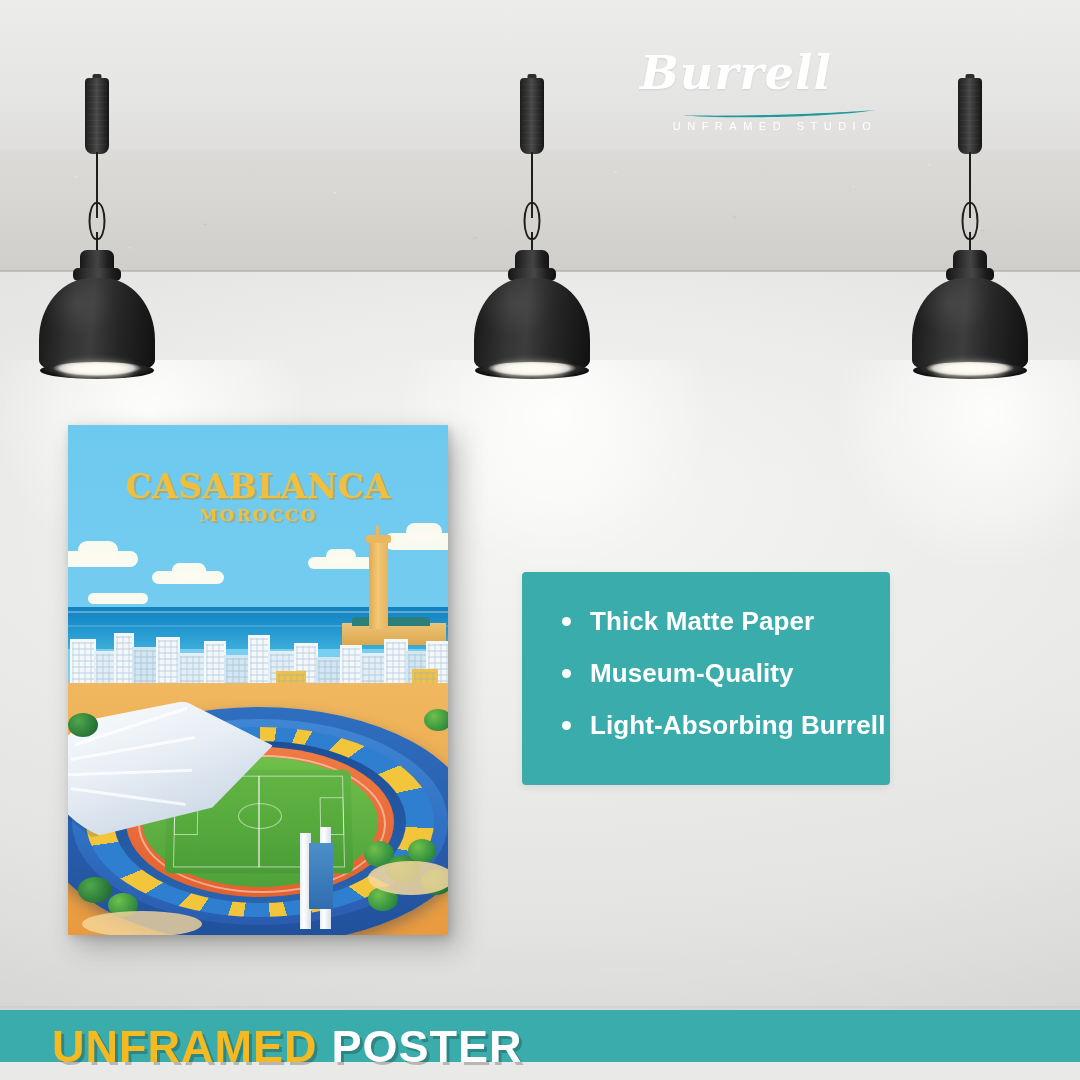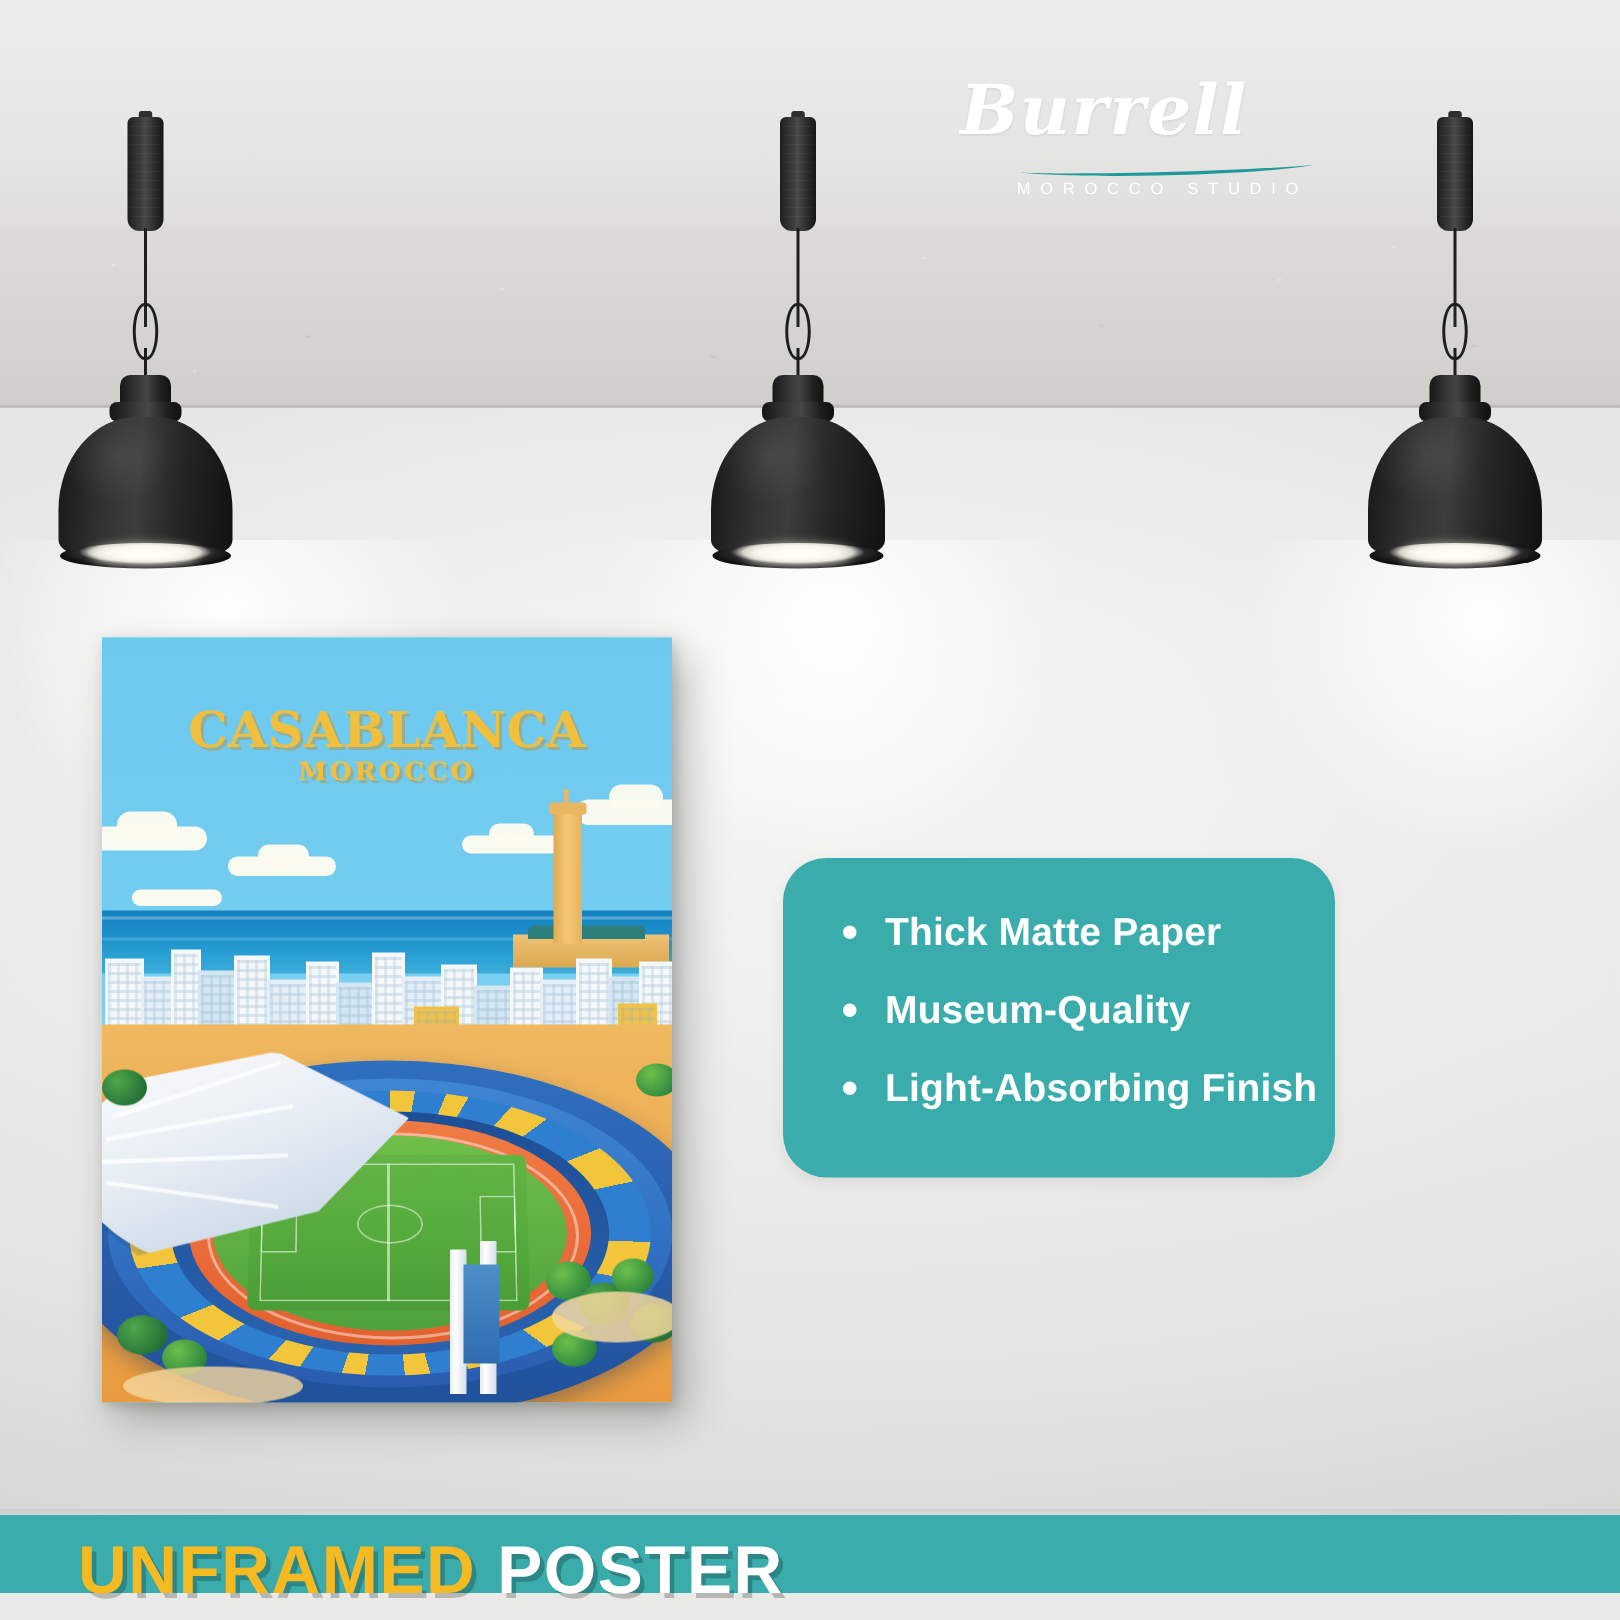--- a/index.html
+++ b/index.html
@@ -132,21 +132,21 @@
   .stad-tower{position:absolute;background:linear-gradient(90deg,#e8edf2,#ffffff 35%,#d5dee8 100%);}
 
   .poster-title{position:absolute;left:0;right:0;text-align:center;
     font-family:"DejaVu Serif",serif;font-weight:700;color:#f0bf3d;
     letter-spacing:.5px;text-shadow:2px 2px 0 rgba(190,140,40,.45);}
   #p-title{top:42px;font-size:33px;text-align:center;}
   #p-sub{top:80px;font-size:17px;letter-spacing:2px;}
 
   
   #feature-box{position:absolute;left:522px;top:572px;width:368px;height:213px;
-    background:#3aacac;border-radius:29px;box-shadow:0 3px 10px rgba(0,0,0,.07);}
+    background:#3aacac;border-radius:4px;box-shadow:0 3px 10px rgba(0,0,0,.07);}
   #feature-list{list-style:none;margin:0;padding:36px 0 0 36px;}
   #feature-list li{position:relative;color:#ffffff;font-size:26px;font-weight:700;
     line-height:1.0;margin-bottom:26px;padding-left:32px;letter-spacing:.1px;}
   #feature-list li:before{content:"";position:absolute;left:4px;top:9px;width:9px;height:9px;
     border-radius:50%;background:#ffffff;}
 
   
   #logo{position:absolute;left:640px;top:46px;width:270px;height:104px;}
   #logo-word{position:absolute;left:0;right:0;top:0;text-align:left;
     font-family:"DejaVu Serif",serif;font-style:italic;font-weight:700;
@@ -218,21 +218,21 @@
     <div class="shade"></div>
     <div class="rim"></div>
     <div class="bulbglow"></div>
   </div>
 
   <div id="logo">
     <div id="logo-word">Burrell</div>
     <svg id="logo-swoosh" viewBox="0 0 200 11" preserveAspectRatio="none">
       <path d="M2 7 C40 11, 150 10, 198 2 C150 6, 42 9, 2 7 Z" fill="#1d9b9b"></path>
     </svg>
-    <div id="logo-sub">MOROCCO STUDIO</div>
+    <div id="logo-sub">UNFRAMED STUDIO</div>
   </div>
 
   <div id="poster">
     <div class="p-sky"></div>
 
     <div class="cloud" style="left:-16px;top:126px;width:86px;height:16px;"></div>
     <div class="cloud" style="left:10px;top:116px;width:40px;height:18px;"></div>
     <div class="cloud" style="left:84px;top:146px;width:72px;height:13px;"></div>
     <div class="cloud" style="left:104px;top:138px;width:34px;height:15px;"></div>
     <div class="cloud" style="left:240px;top:132px;width:66px;height:12px;"></div>
@@ -309,21 +309,21 @@
     <div class="path" style="left:14px;top:486px;width:120px;height:26px;background:#f5d79c;opacity:.8;"></div>
 
     <div class="poster-title" id="p-title">CASABLANCA</div>
     <div class="poster-title" id="p-sub">MOROCCO</div>
   </div>
 
   <div id="feature-box">
     <ul id="feature-list">
       <li>Thick Matte Paper</li>
       <li>Museum-Quality</li>
-      <li>Light-Absorbing Finish</li>
+      <li>Light-Absorbing Burrell</li>
     </ul>
   </div>
 
   <div id="banner-top-edge"></div>
   <div id="banner">
     <div id="banner-inner">
       <span id="banner-word1">UNFRAMED</span><span id="banner-word2">POSTER</span>
     </div>
   </div>
 

